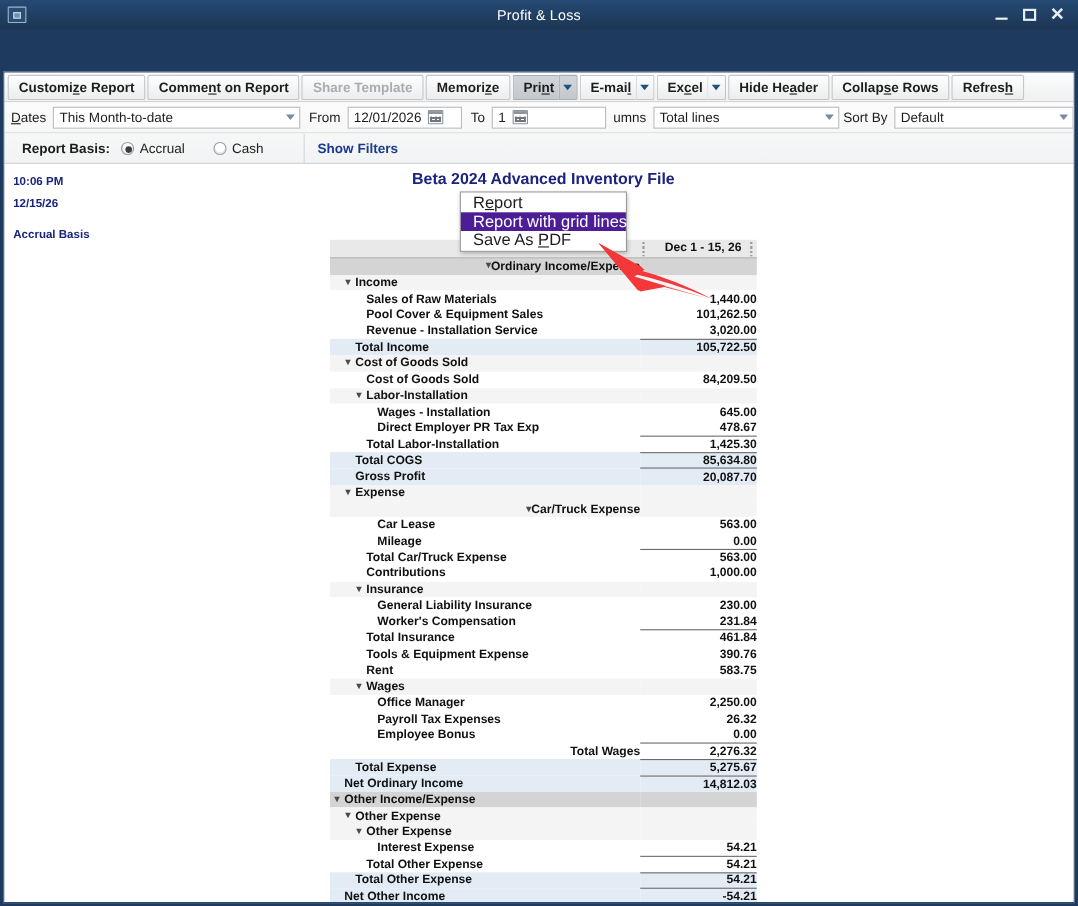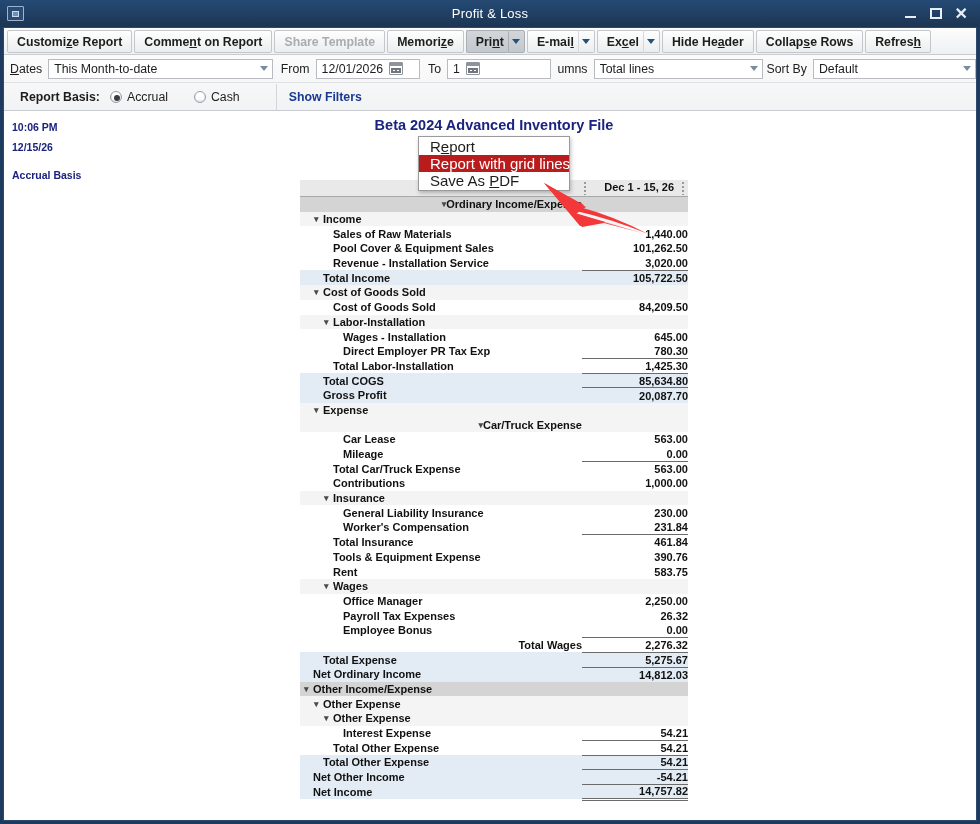--- a/index.html
+++ b/index.html
@@ -10,20 +10,21 @@
     font-family: "Liberation Sans", sans-serif;
     overflow: hidden;
   }
 
   #app {
     position: relative;
     width: 980px; height: 824px;
     background: #1e3a5f;
     display: flex;
     flex-direction: column;
+    gap: 38px;
   }
 
   
   .titlebar {
     height: 27px;
     background: #1f3f67;
     background: linear-gradient(to bottom, #254a74 0%, #1c3553 100%);
     display: flex;
     align-items: center;
     flex: 0 0 auto;
@@ -344,21 +345,21 @@
   .mitem {
     height: 17px;
     display: flex;
     align-items: center;
     padding-left: 11px;
     font-size: 15px;
     color: #1d1d1d;
     cursor: default;
     white-space: nowrap;
   }
-  .mitem.sel { background: #b91c1c; color: #ffffff; }
+  .mitem.sel { background: #4c1d95; color: #ffffff; }
 
   
   .arrow {
     position: absolute;
     left: 538px;
     top: 66px;
     width: 120px;
     height: 58px;
     z-index: 40;
     pointer-events: none;
@@ -528,21 +529,21 @@
               <tr class="band-gray">
                 <td class="lbl" style="padding-left: 24px;"><span class="tw">▾</span>Labor-Installation</td>
                 <td class="amt"></td>
               </tr>
               <tr class="band-none">
                 <td class="lbl" style="padding-left: 34px;"><span class="tw"></span>Wages - Installation</td>
                 <td class="amt">645.00</td>
               </tr>
               <tr class="band-none">
                 <td class="lbl" style="padding-left: 34px;"><span class="tw"></span>Direct Employer PR Tax Exp</td>
-                <td class="amt">780.30</td>
+                <td class="amt">478.67</td>
               </tr>
               <tr class="band-none">
                 <td class="lbl" style="padding-left: 24px;"><span class="tw"></span>Total Labor-Installation</td>
                 <td class="amt rule-top">1,425.30</td>
               </tr>
               <tr class="band-blue">
                 <td class="lbl" style="padding-left: 14px;"><span class="tw"></span>Total COGS</td>
                 <td class="amt rule-top">85,634.80</td>
               </tr>
               <tr class="band-blue">

